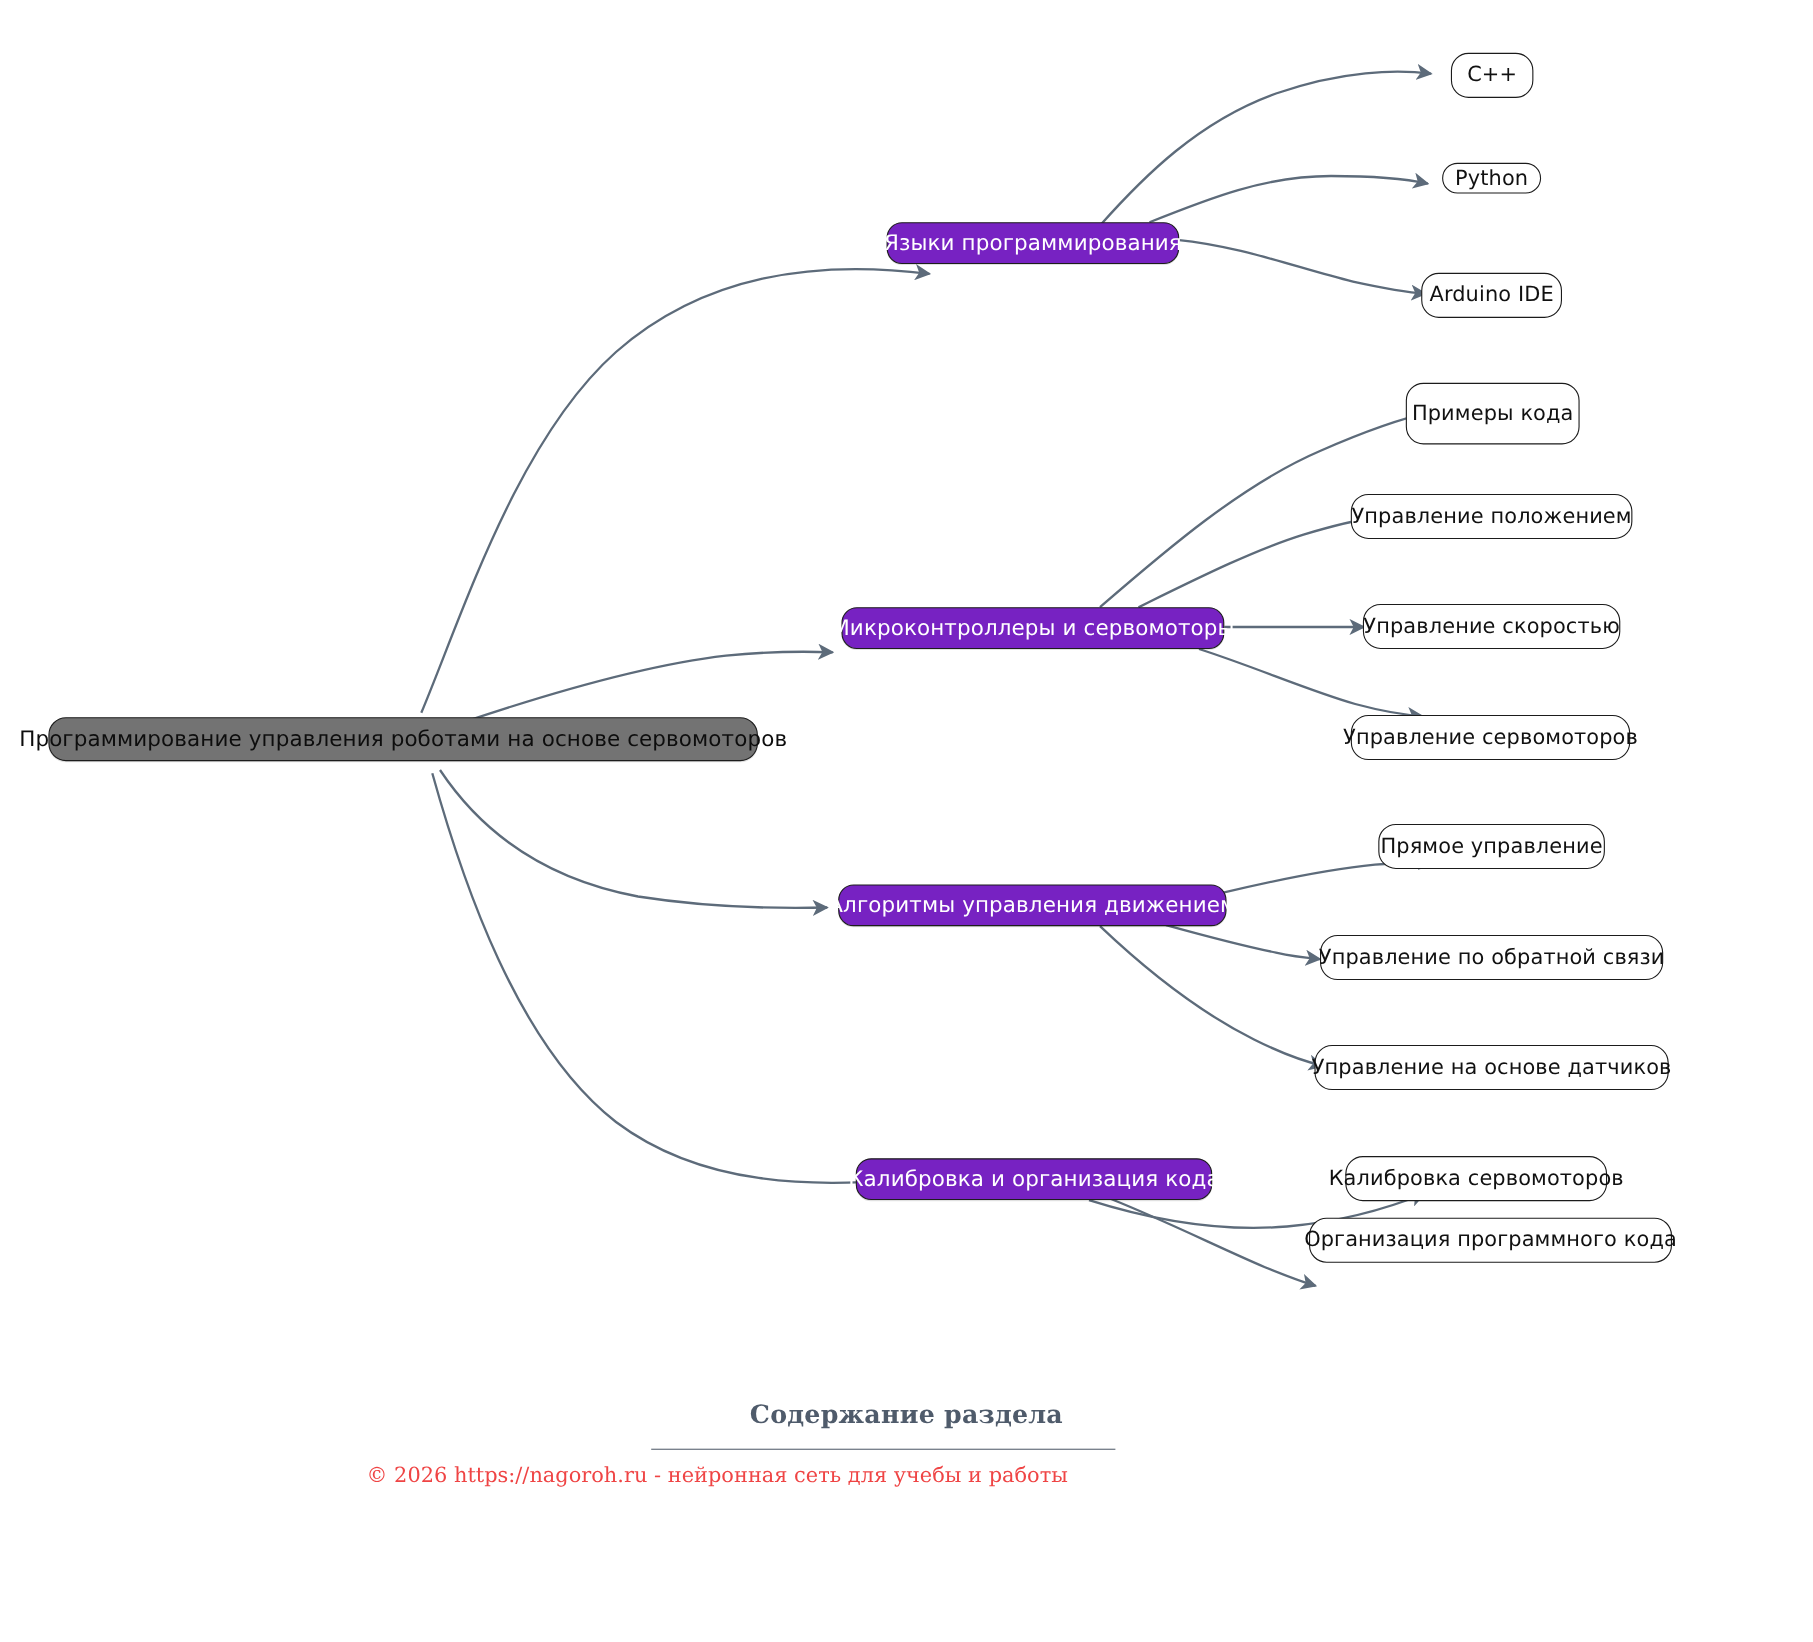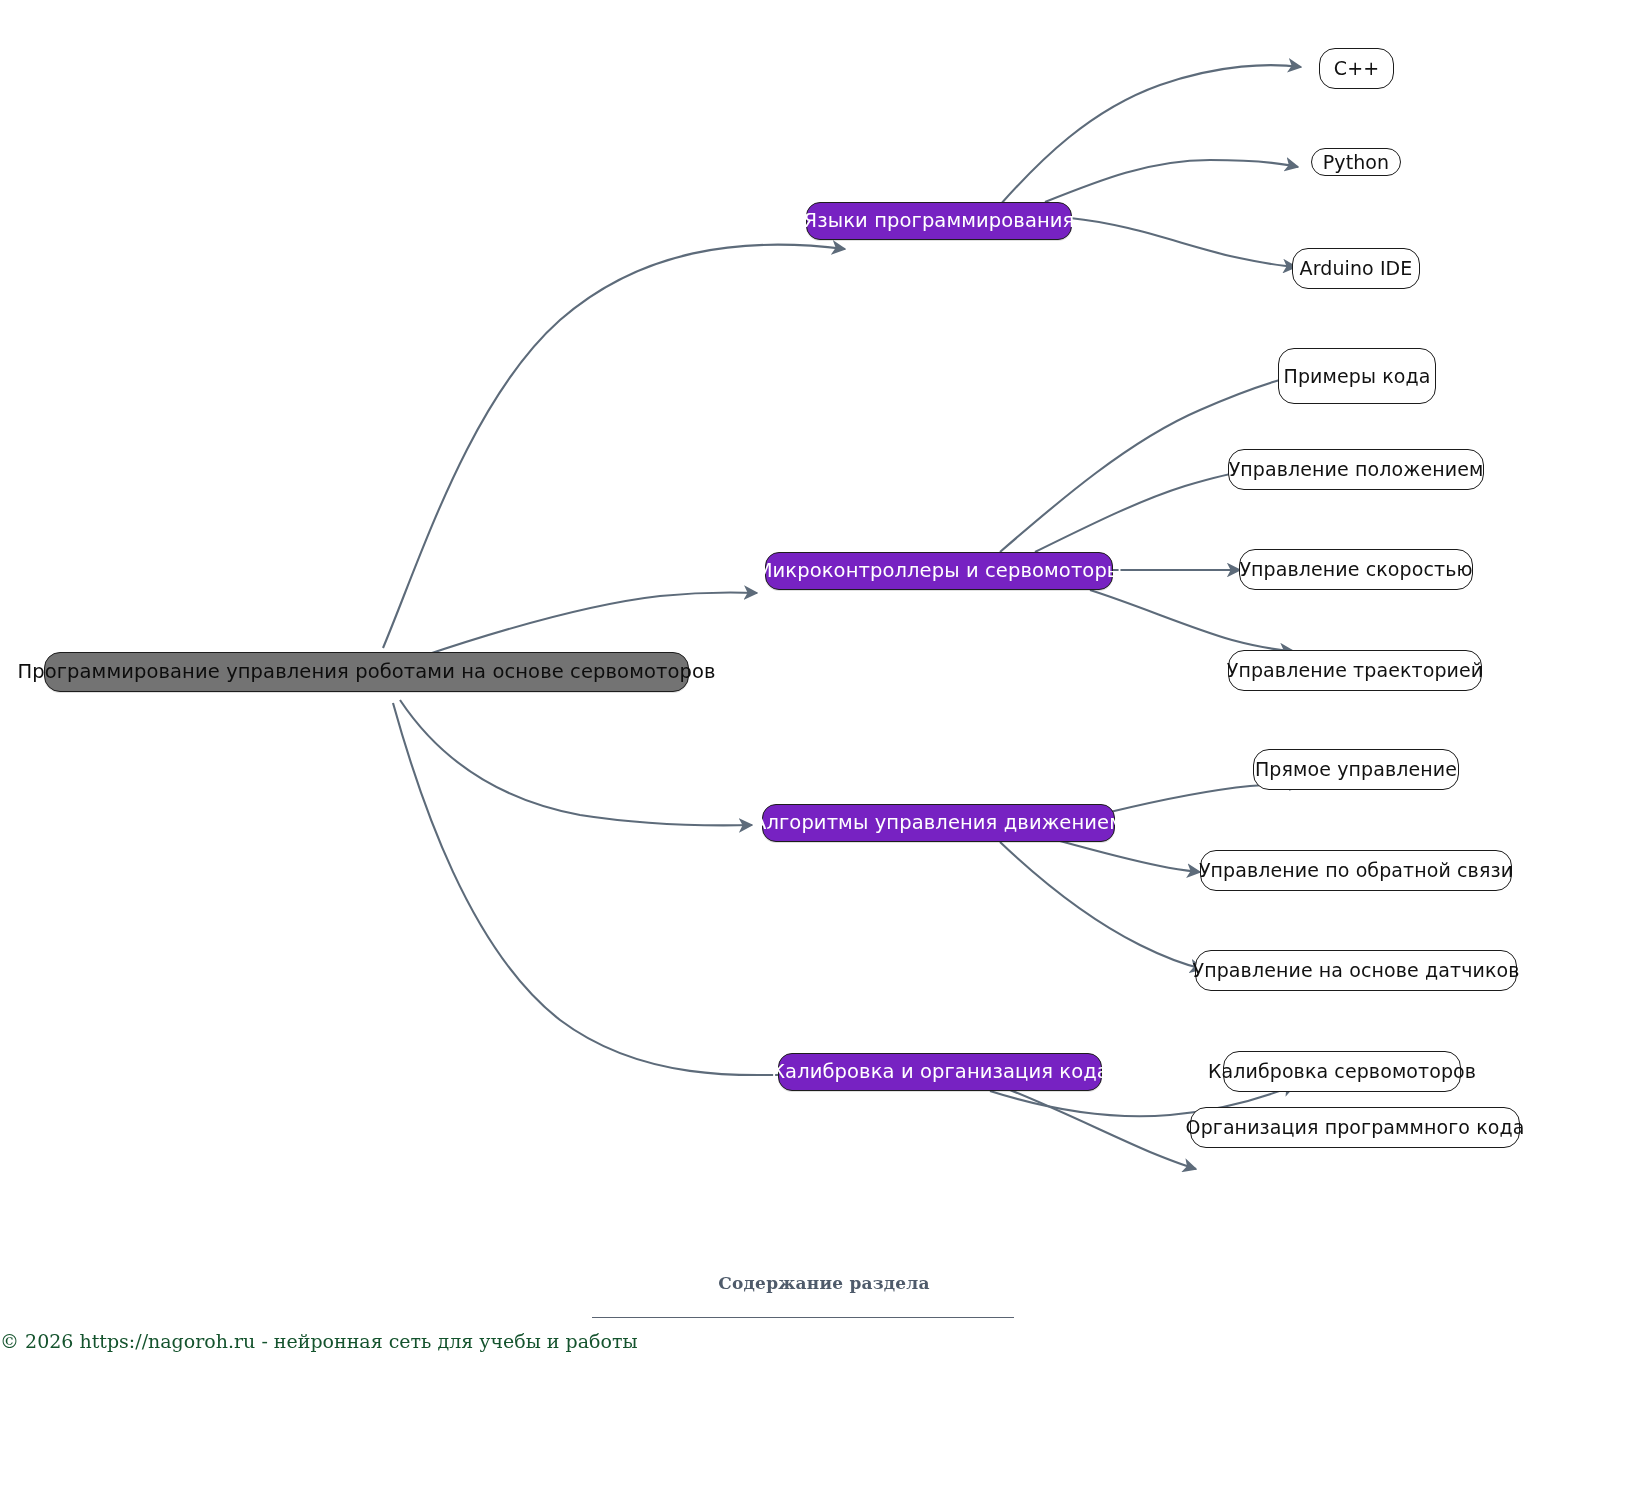--- a/index.html
+++ b/index.html
@@ -63,41 +63,42 @@
     color: #111111;
     border-radius: 16px;
     font-size: 19px;
   }
   .footer-title {
     position: absolute;
     left: 0;
     width: 1648px;
     text-align: center;
     top: 1273px;
-    font-size: 17px;
+    font-size: 23px;
     font-weight: bold;
     color: #4f5b6b;
     font-family: "DejaVu Serif", "Liberation Serif", serif;
     letter-spacing: 0.2px;
   }
   .footer-rule {
     position: absolute;
     left: 592px;
     top: 1317px;
     width: 422px;
     height: 1px;
     background: #5a6472;
   }
   .footer-copy {
     position: absolute;
     left: 0;
     width: 1304px;
+    text-align: center;
     top: 1330px;
     font-size: 19px;
-    color: #14532d;
+    color: #ef4444;
     font-family: "DejaVu Serif", "Liberation Serif", serif;
   }
 </style>
 </head>
 <body>
 
 <div id="canvas">
 
   <svg id="edges" viewBox="0 0 1648 1493" xmlns="http://www.w3.org/2000/svg">
     <defs>
@@ -159,21 +160,21 @@
 
   <div class="node node-leaf" style="left:1228px; top:449px; width:256px; height:41px;">
     <span>Управление положением</span>
   </div>
 
   <div class="node node-leaf" style="left:1239px; top:549px; width:234px; height:41px;">
     <span>Управление скоростью</span>
   </div>
 
   <div class="node node-leaf" style="left:1228px; top:650px; width:254px; height:41px;">
-    <span>Управление траекторией</span>
+    <span>Управление сервомоторов</span>
   </div>
 
   <div class="node node-branch" style="left:762px; top:804px; width:353px; height:38px;">
     <span>Алгоритмы управления движением</span>
   </div>
 
   <div class="node node-leaf" style="left:1253px; top:749px; width:206px; height:41px;">
     <span>Прямое управление</span>
   </div>
 

